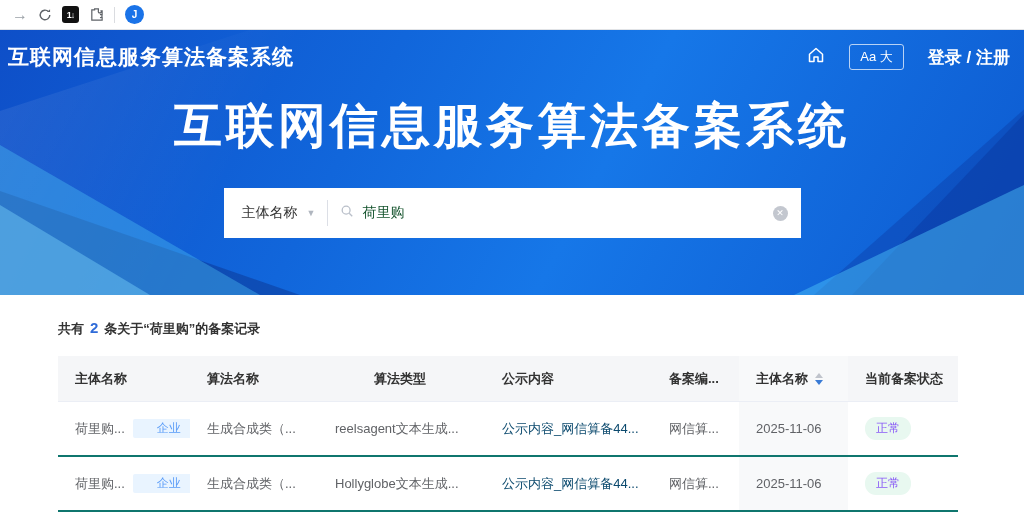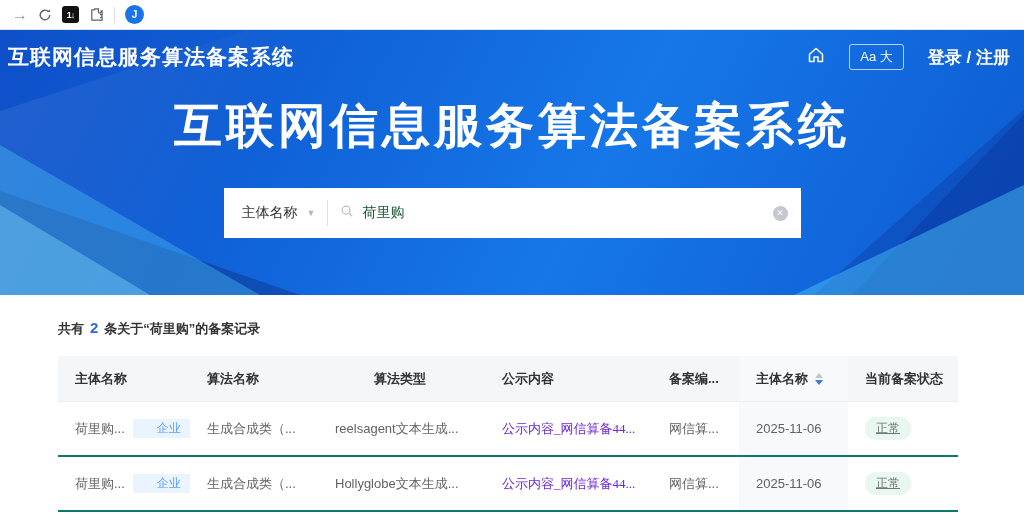--- a/index.html
+++ b/index.html
@@ -80,23 +80,23 @@
   .c1{width:132px;} .c2{width:128px;} .c3{width:167px;} .c4{width:167px;}
   .c5{width:87px;} .c6{width:109px;} .c7{width:110px;}
   .date-col { background:#f8f9fa; }
   .sort { display:flex; flex-direction:column; gap:2px; margin-left:7px; cursor:pointer; }
   .sort .up { width:0; height:0; border-left:4px solid transparent;
     border-right:4px solid transparent; border-bottom:5px solid #c0c4cc; }
   .sort .down { width:0; height:0; border-left:4px solid transparent;
     border-right:4px solid transparent; border-top:5px solid #3a7bd5; }
   .tag { background:#e9f4ff; color:#5a9cf8; font-size:12px; font-weight:normal;
     padding:1px 24px; border-radius:2px; margin-left:8px; }
-  .link { color:#6d28d9; cursor:pointer;font-family:Liberation Serif, serif; }
-  .pill { background:#e8f8f0; color:#737373; font-size:12px;
-    padding:3px 11px; border-radius:11px;text-decoration:underline; }
+  .link { color:#0c4a6e; cursor:pointer; }
+  .pill { background:#e8f8f0; color:#8b5cf6; font-size:12px;
+    padding:3px 11px; border-radius:11px; }
 </style>
 </head>
 <body>
 
 <div class="chrome">
   <span class="nav-fwd">→</span>
   <span>
     <svg width="14" height="14" viewBox="0 0 16 16">
         <path d="M13.5 8a5.5 5.5 0 1 1-1.6-3.9" fill="none" stroke="#5f6368" stroke-width="1.6"></path>
         <path d="M13.8 1.5v3.2h-3.2z" fill="#5f6368"></path>

